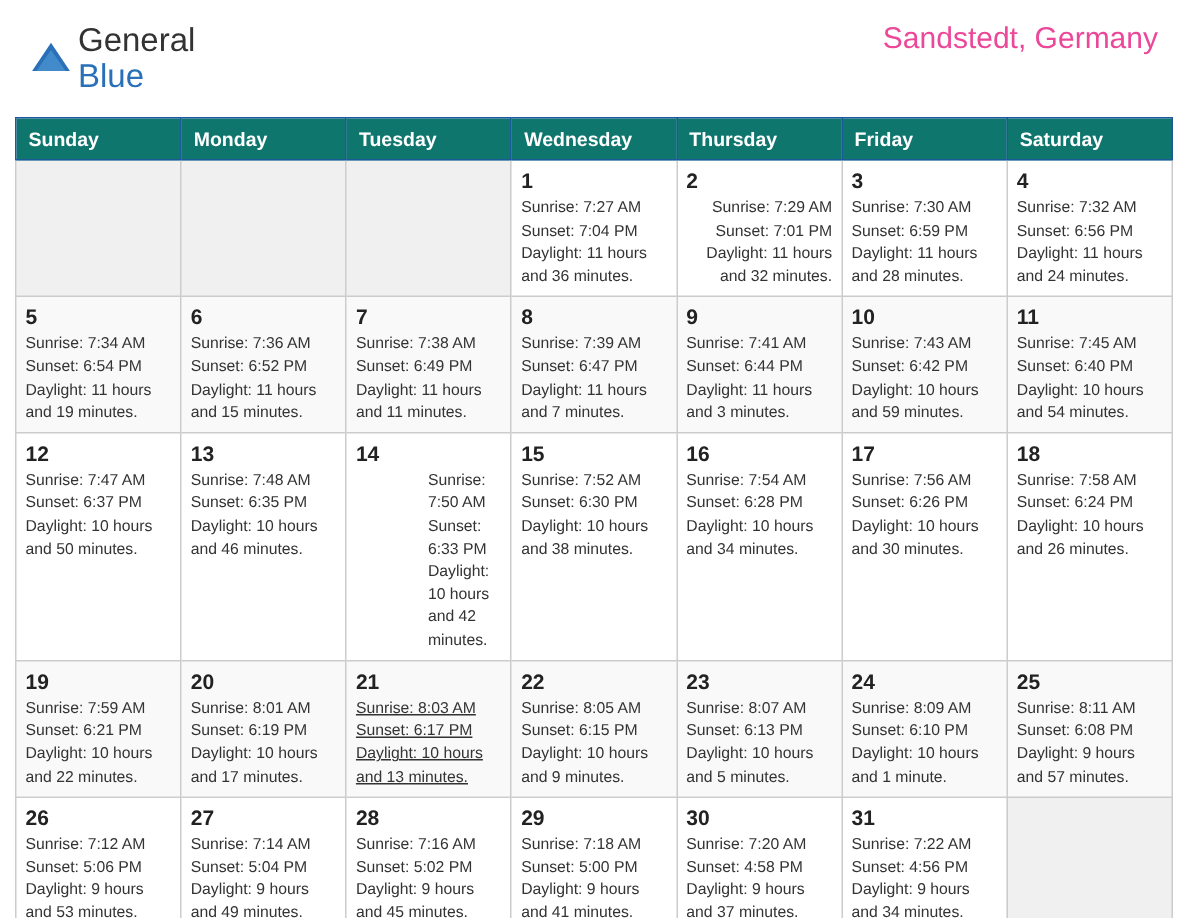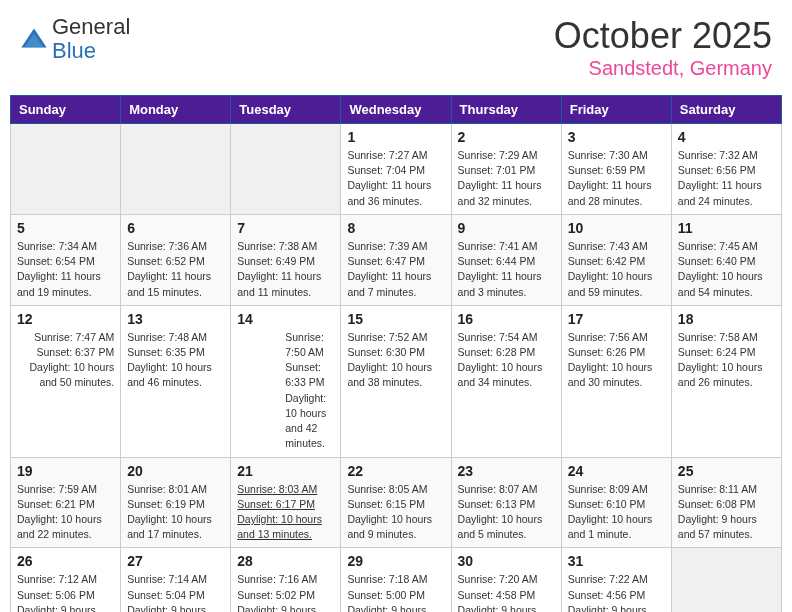--- a/index.html
+++ b/index.html
@@ -44,21 +44,21 @@
     .subtitle {
       font-size: 20px;
       color: #ec4899;
     }
     .calendar {
       width: 100%;
       border-collapse: collapse;
       border: 1px solid #ccc;
     }
     .calendar th {
-      background: #4c1d95;
+      background: #0f766e;
       color: #fff;
       text-align: left;
       padding: 6px 8px;
       font-size: 13px;
       border: 1px solid #1a5a9a;
     }
     .calendar td {
       vertical-align: top;
       border: 1px solid #ccc;
       padding: 5px 6px;
@@ -92,21 +92,20 @@
     <svg class="logo-icon" viewBox="0 0 40 40">
       <polygon points="20,5 38,32 2,32" fill="#2970b8"></polygon>
       <polygon points="20,12 34,32 6,32" fill="#5ba3d9" opacity="0.5"></polygon>
     </svg>
     <div class="logo-text">
       <span class="general">General</span><br>
       <span class="blue">Blue</span>
     </div>
   </div>
   <div class="title-block">
-    <div class="month-title">October 2025</div>
     <div class="subtitle">Sandstedt, Germany</div>
   </div>
 </div>
 
 <table class="calendar">
   <thead>
     <tr>
     <th>Sunday</th>
         <th>Monday</th>
         <th>Tuesday</th>
@@ -123,21 +122,21 @@
         <td class="empty-cell"></td>
         <td>
           <div class="day-number">1</div>
           <div class="day-info" style="white-space: pre-line;">Sunrise: 7:27 AM
 Sunset: 7:04 PM
 Daylight: 11 hours
 and 36 minutes.</div>
         </td>
         <td>
           <div class="day-number">2</div>
-          <div class="day-info" style="white-space: pre-line;">Sunrise: 7:29 AM
+          <div class="day-info" style="white-space: pre-line; text-align: right;">Sunrise: 7:29 AM
 Sunset: 7:01 PM
 Daylight: 11 hours
 and 32 minutes.</div>
         </td>
         <td>
           <div class="day-number">3</div>
           <div class="day-info" style="white-space: pre-line;">Sunrise: 7:30 AM
 Sunset: 6:59 PM
 Daylight: 11 hours
 and 28 minutes.</div>
@@ -197,21 +196,21 @@
           <div class="day-number">11</div>
           <div class="day-info" style="white-space: pre-line;">Sunrise: 7:45 AM
 Sunset: 6:40 PM
 Daylight: 10 hours
 and 54 minutes.</div>
         </td>
       </tr>
       <tr>
         <td>
           <div class="day-number">12</div>
-          <div class="day-info" style="white-space: pre-line; text-align: right;">Sunrise: 7:47 AM
+          <div class="day-info" style="white-space: pre-line;">Sunrise: 7:47 AM
 Sunset: 6:37 PM
 Daylight: 10 hours
 and 50 minutes.</div>
         </td>
         <td>
           <div class="day-number">13</div>
           <div class="day-info" style="white-space: pre-line;">Sunrise: 7:48 AM
 Sunset: 6:35 PM
 Daylight: 10 hours
 and 46 minutes.</div>

